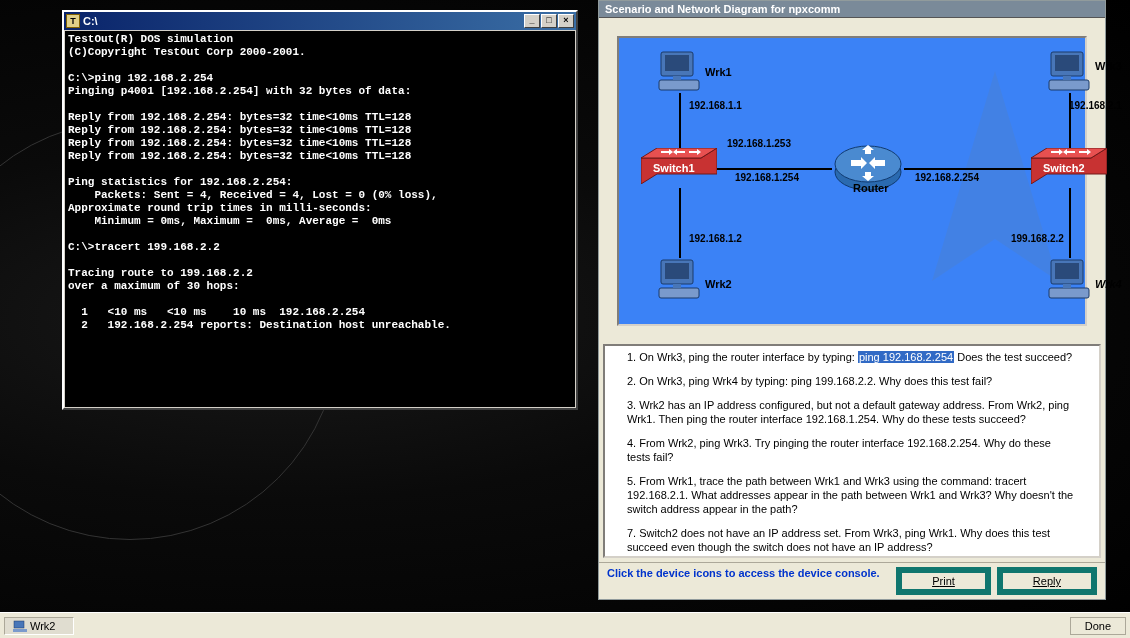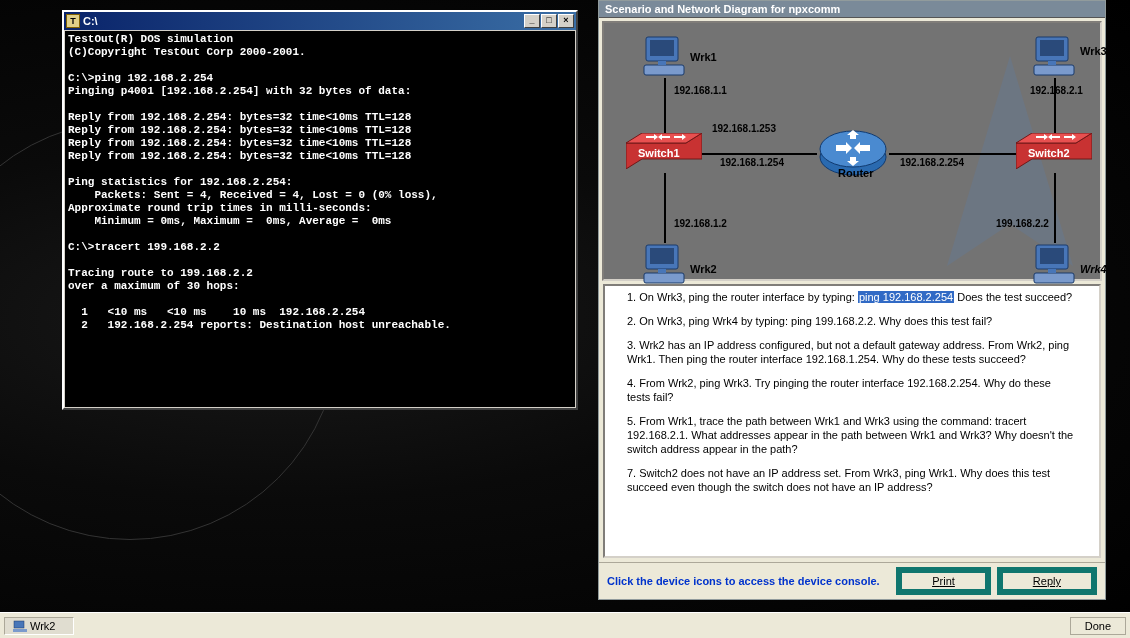--- a/index.html
+++ b/index.html
@@ -90,41 +90,41 @@
   }
   .right-title {
     background: linear-gradient(to right, #7a8a99, #7a8a99);
     color: #fff;
     font-weight: bold;
     font-size: 11px;
     padding: 2px 6px;
     border-bottom: 1px solid #555;
   }
   .diagram-area {
-    background: #737373;
+    background: #3b82f6;
     border: 2px inset #d4d0c8;
-    margin: 3px;
-    height: 260px;
+    margin: 18px;
+    height: 290px;
     position: relative;
   }
   .instructions {
     background: #fff;
     border: 2px inset #d4d0c8;
     margin: 0 4px 4px 4px;
     flex: 1;
     padding: 4px 22px;
     font-size: 11px;
     line-height: 14px;
     overflow-y: auto;
   }
   .instructions p { margin-bottom: 10px; }
   .highlight { background: #316ac5; color: #fff; padding: 0 1px; }
   .footer-bar {
     display: flex;
-    align-items: center;
+    align-items: flex-start;
     padding: 4px 8px;
     gap: 6px;
     border-top: 1px solid #aca899;
   }
   .footer-text {
     color: #0033cc;
     font-weight: bold;
     font-size: 11px;
     flex: 1;
   }
@@ -298,21 +298,21 @@
 
     <div class="device workstation" style="left:428px; top:12px;">
       <svg viewBox="0 0 44 42">
           <rect x="4" y="2" width="32" height="24" rx="2" fill="#4876b8" stroke="#1a3a6a"></rect>
           <rect x="8" y="5" width="24" height="16" fill="#2a4a7a"></rect>
           <rect x="2" y="30" width="40" height="10" rx="2" fill="#7a9acc" stroke="#1a3a6a"></rect>
           <rect x="16" y="26" width="8" height="4" fill="#4876b8"></rect>
         </svg>
     </div>
     <div class="dev-label" style="left:476px; top:22px;">Wrk3</div>
-    <div class="ip-label" style="left:426px; top:62px;">192.168.2.1</div>
+    <div class="ip-label" style="left:450px; top:62px;">192.168.2.1</div>
 
     <div class="device" style="left:22px; top:110px;">
       <svg class="switch-dev" viewBox="0 0 76 36">
           <polygon points="0,10 60,10 76,0 76,26 16,26 0,36" fill="#c83232" stroke="#701818"></polygon>
           <polygon points="0,10 60,10 76,0 16,0" fill="#e85050" stroke="#701818"></polygon>
           <g fill="#fff">
             <polygon points="20,3 28,3 28,1 32,4 28,7 28,5 20,5"></polygon>
             <polygon points="44,3 36,3 36,1 32,4 36,7 36,5 44,5"></polygon>
             <polygon points="48,3 56,3 56,1 60,4 56,7 56,5 48,5"></polygon>
           </g>

